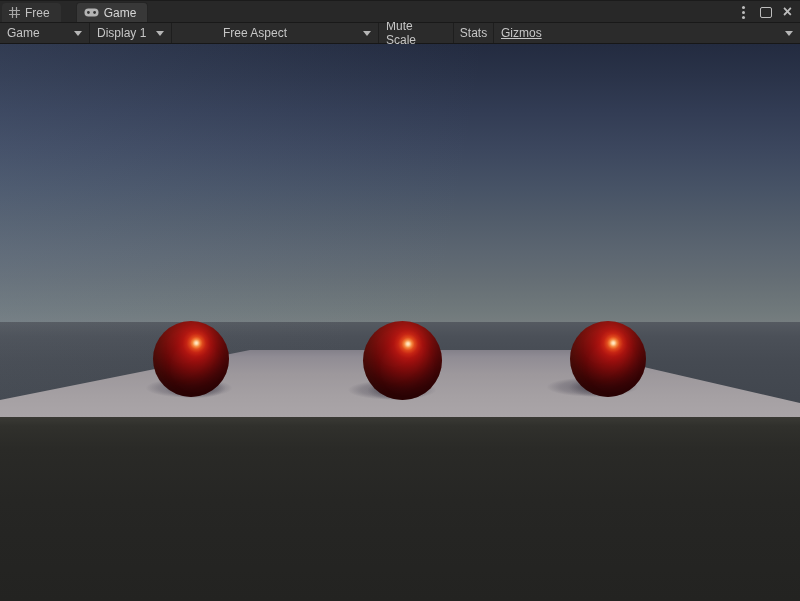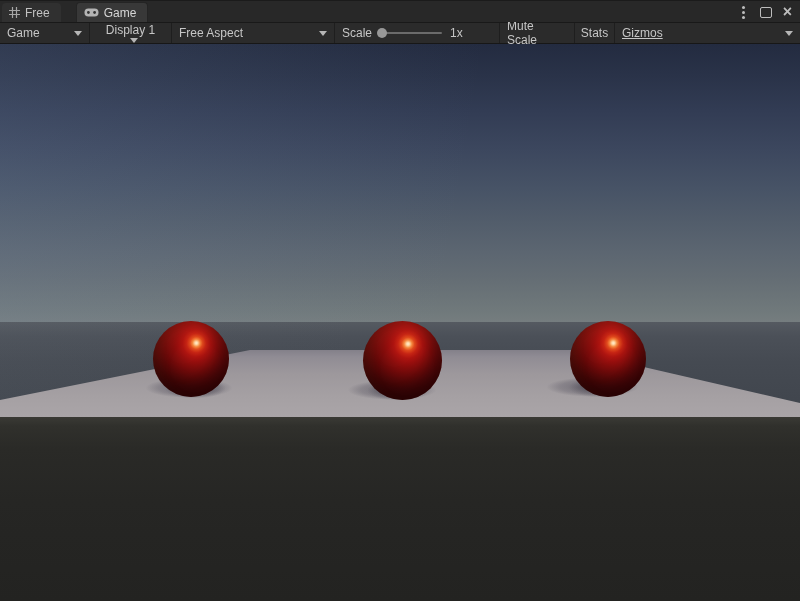--- a/index.html
+++ b/index.html
@@ -21,22 +21,22 @@
   .maxbox{width:10px;height:9px;border:1.5px solid #bdbdbd;border-radius:2px;}
   .closex{font-size:16px;line-height:14px;font-weight:bold;}
 
   
   .toolbar{height:22px;background:#2b2b2b;border-top:1px solid #191919;border-bottom:1px solid #171717;
            box-sizing:border-box;display:flex;align-items:stretch;font-size:12px;color:#c6c6c6;flex:0 0 22px;}
   .tb{display:flex;align-items:center;border-right:1px solid #1e1e1e;padding:0 7px;box-sizing:border-box;}
   .tb.between{justify-content:space-between;}
   .tb.center{justify-content:center;}
   .tb-game{width:90px;}
-  .tb-display{width:82px;flex-direction:column;}
-  .tb-aspect{width:163px;}
+  .tb-display{width:82px;}
+  .tb-aspect{width:163px;margin-left:44px;}
   .tb-scale{width:165px;}
   .tb-playmode{width:117px;}
   .tb-mute{width:75px;}
   .tb-stats{width:40px;align-items:center;}
   .tb-gizmos{flex:1;border-right:none;text-decoration:underline;}
   .arrow{width:0;height:0;border-left:4px solid transparent;border-right:4px solid transparent;
          border-top:5px solid #b6b6b6;margin-left:6px;}
   .track{width:64px;height:2px;background:#6b6b6b;border-radius:1px;position:relative;margin:0 8px 0 6px;}
   .knob{position:absolute;left:-1px;top:-4px;width:10px;height:10px;border-radius:50%;background:#989898;}
 
@@ -119,27 +119,20 @@
       <span class="arrow"></span>
     </div>
     <div class="tb between tb-display">
       <span>Display 1</span>
       <span class="arrow"></span>
     </div>
     <div class="tb between tb-aspect">
       <span>Free Aspect</span>
       <span class="arrow"></span>
     </div>
-    <div class="tb tb-scale">
-      <span>Scale</span>
-      <span class="track">
-        <span class="knob"></span>
-      </span>
-      <span>1x</span>
-    </div>
     <div class="tb center tb-mute">
       <span>Mute Scale</span>
     </div>
     <div class="tb center tb-stats">
       <span>Stats</span>
     </div>
     <div class="tb between tb-gizmos">
       <span>Gizmos</span>
       <span class="arrow"></span>
     </div>

